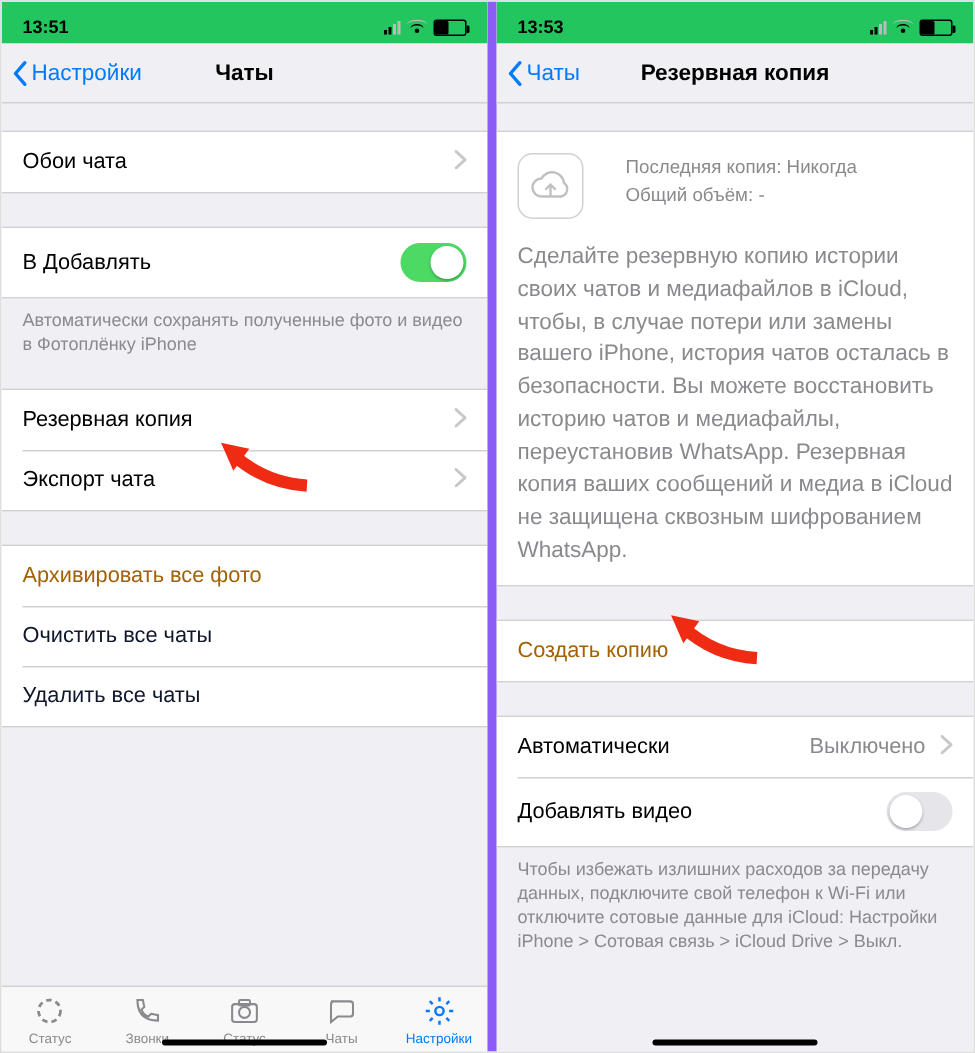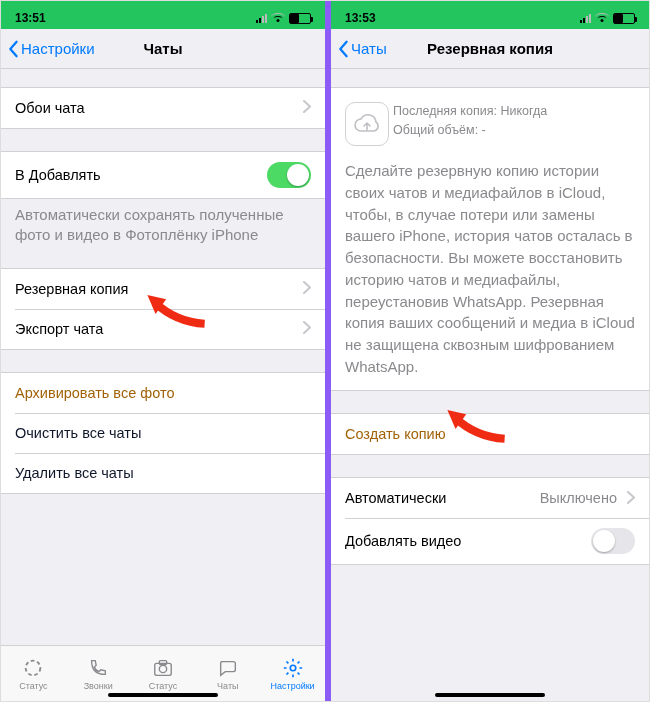--- a/index.html
+++ b/index.html
@@ -86,45 +86,45 @@
     font-size: 14.5px;
     position:relative;
   }
   .cell + .cell::before {
     content:""; position:absolute; top:0; left:14px; right:0; height:1px; background:#d1d1d4;
   }
   .cell .chev { color:#c7c7cc; }
   .cell.link-blue { color:#a16207; }
   .cell.link-red  { color:#0f172a; }
   .footer-note, .header-note {
-    font-size: 15px;
+    font-size: 12px;
     color: #8a8a8e;
     padding: 6px 14px 0 14px;
     line-height: 1.35;
   }
   
   .toggle { width:44px; height:26px; border-radius:13px; background:#e5e5ea; position:relative; }
   .toggle.on { background:#4cd964; }
   .toggle .knob { width:22px; height:22px; background:#fff; border-radius:50%; position:absolute; top:2px; left:2px; box-shadow:0 1px 2px rgba(0,0,0,.3);}
   .toggle.on .knob { left:auto; right:2px; }
   
   .info-block {
-    display:flex; gap:4px; padding:14px;
+    display:flex; gap:28px; padding:14px;
   }
   .info-block .cloud {
     width:44px; height:44px; border:1px solid #d1d1d4; border-radius:10px;
     display:flex; align-items:center; justify-content:center; flex:0 0 44px;
     background:#fff;
   }
   .info-block .lines { font-size:12.5px; color:#8a8a8e; line-height:1.5; }
   .info-desc { padding:0 14px 4px 14px; font-size:15px; color:#8a8a8e; line-height:1.45; }
   .detail-value { color:#8a8a8e; margin-right:6px; }
   
   .tabbar {
-    height: 56px;
+    height: 44px;
     background:#f8f8f8;
     border-top:1px solid #d1d1d4;
     display:flex;
   }
   .tabbar .tab {
     flex:1; display:flex; flex-direction:column; align-items:center; justify-content:center;
     font-size:9px; color:#8a8a8e; gap:2px;
   }
   .tabbar .tab.active { color:#007aff; }
   .tabbar .tab svg { width:22px; height:22px; }
@@ -337,20 +337,21 @@
             </svg>
         </span>
       </div>
       <div class="cell">
         <span>Добавлять видео</span>
         <div class="toggle">
             <div class="knob"></div>
           </div>
       </div>
     </div>
+    <div class="footer-note">Чтобы избежать излишних расходов за передачу данных, подключите свой телефон к Wi-Fi или отключите сотовые данные для iCloud: Настройки iPhone &gt; Сотовая связь &gt; iCloud Drive &gt; Выкл.</div>
 
   </div>
 
   <div class="arrow" style="top:405px; left:110px;">
     <svg viewBox="0 0 80 44">
       <path d="M75 40 Q40 38 14 14" stroke="#ef2b14" stroke-width="10" fill="none"></path>
       <path d="M5 5 L28 10 L15 28 Z" fill="#ef2b14"></path>
     </svg>
   </div>
 

